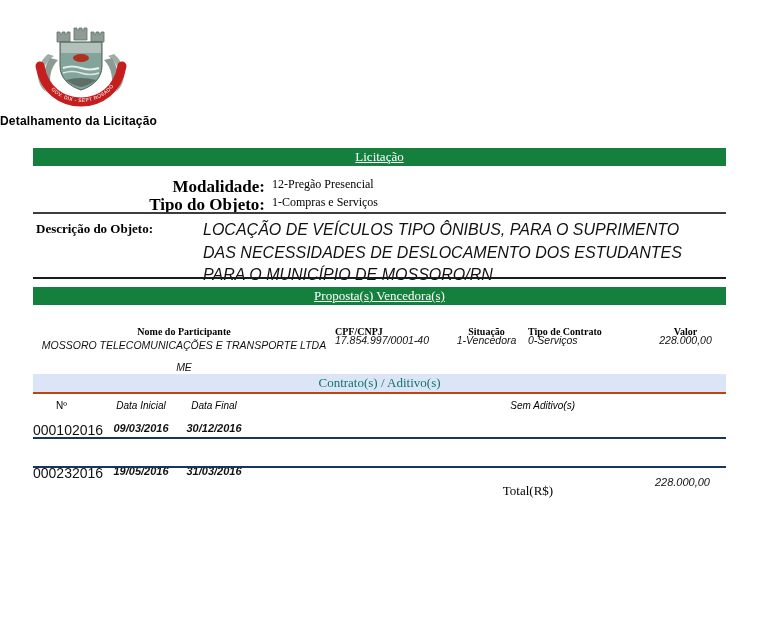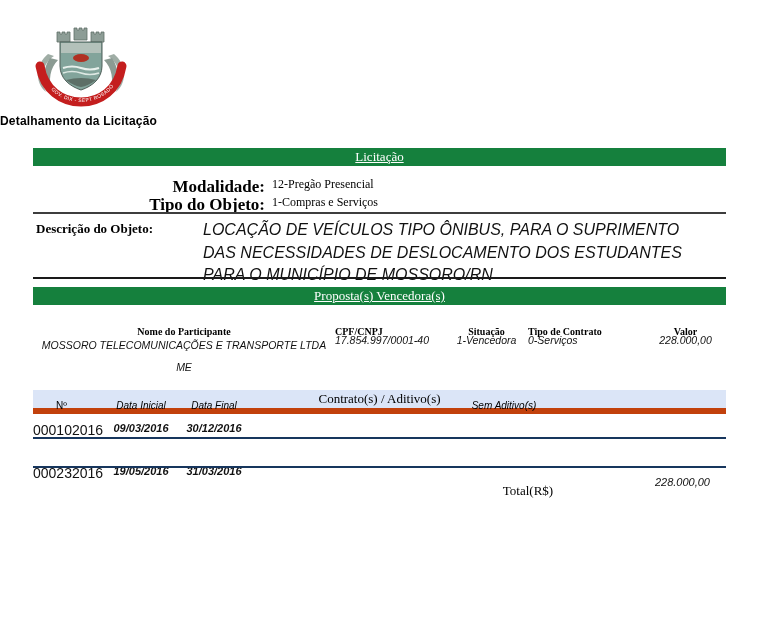--- a/index.html
+++ b/index.html
@@ -10,21 +10,21 @@
   .logo{position:absolute;left:30px;top:20px;width:102px;height:92px;}
   .header-info{position:absolute;top:27px;right:12px;text-align:right;
                font-style:italic;font-size:11px;line-height:17.4px;color:#111;}
   .title{position:absolute;top:114px;left:0;width:100%;
          font-weight:bold;font-size:12px;letter-spacing:0.2px;}
 
   
   .bar{position:absolute;left:33px;width:693px;height:18px;text-align:center;
        font-family:"Liberation Serif",serif;font-size:13px;line-height:18px;}
   .bar-black{background:#15803d;color:#fff;text-decoration:underline;}
-  .bar-blue{background:#dbe5f7;color:#000000;border-bottom:6px solid #c2410c;margin-top:16px;}
+  .bar-blue{background:#dbe5f7;color:#0f766e;border-bottom:2px solid #c2410c;}
 
   
   .field-row{position:absolute;left:33px;width:693px;height:18px;}
   .field-label{position:absolute;left:0;width:232px;text-align:right;
                font-family:"Liberation Serif",serif;font-weight:bold;font-size:17px;}
   .field-value{position:absolute;left:239px;font-family:"Liberation Serif",serif;font-size:12px;}
 
   .divider-dark{position:absolute;left:33px;width:693px;height:2px;background:#3d3d3d;}
   .line-thin{position:absolute;left:33px;width:693px;height:2px;background:#1a1a1a;}
   .sep-navy{position:absolute;left:33px;width:693px;height:2px;background:#17365d;}
@@ -44,21 +44,21 @@
   .c-sit{width:83px;text-align:center;}
   .c-tipo{width:117px;text-align:left;}
   .c-valor{width:81px;text-align:center;}
   .prop-row .c-nome{line-height:22px;}
 
   
   .ct-cell{position:absolute;text-align:center;}
   .ct-n{left:33px;width:57px;}
   .ct-di{left:98px;width:86px;}
   .ct-df{left:183px;width:62px;}
-  .ct-sem{left:424px;width:160px;}
+  .ct-sem{left:415px;width:160px;text-align:right;}
   .ct-head{top:400px;font-size:10px;}
   .ct-head-italic{font-style:italic;}
   .ct-row1{top:422px;}
   .ct-row2{top:451px;margin-top:14px;}
   .ct-num{font-size:14px;color:#111;}
   .ct-date{font-size:11px;font-style:italic;font-weight:bold;color:#111;}
 
   .total-label{position:absolute;top:483px;left:455px;width:146px;text-align:center;
                font-family:"Liberation Serif",serif;font-weight:normal;font-size:13px;}
   .total-value{position:absolute;top:476px;left:610px;width:100px;text-align:right;

